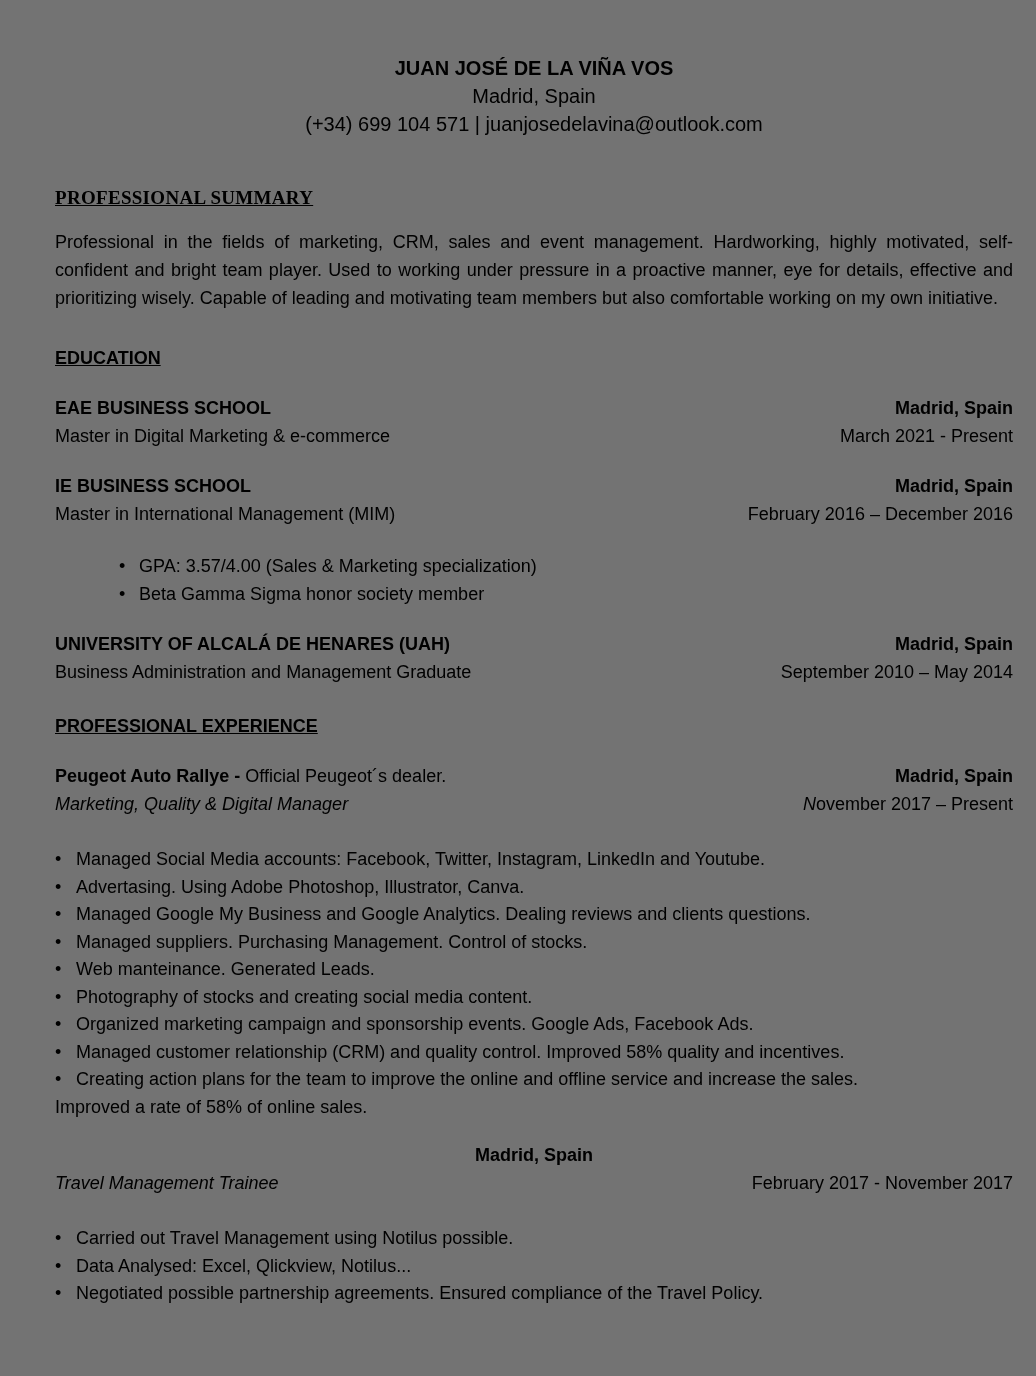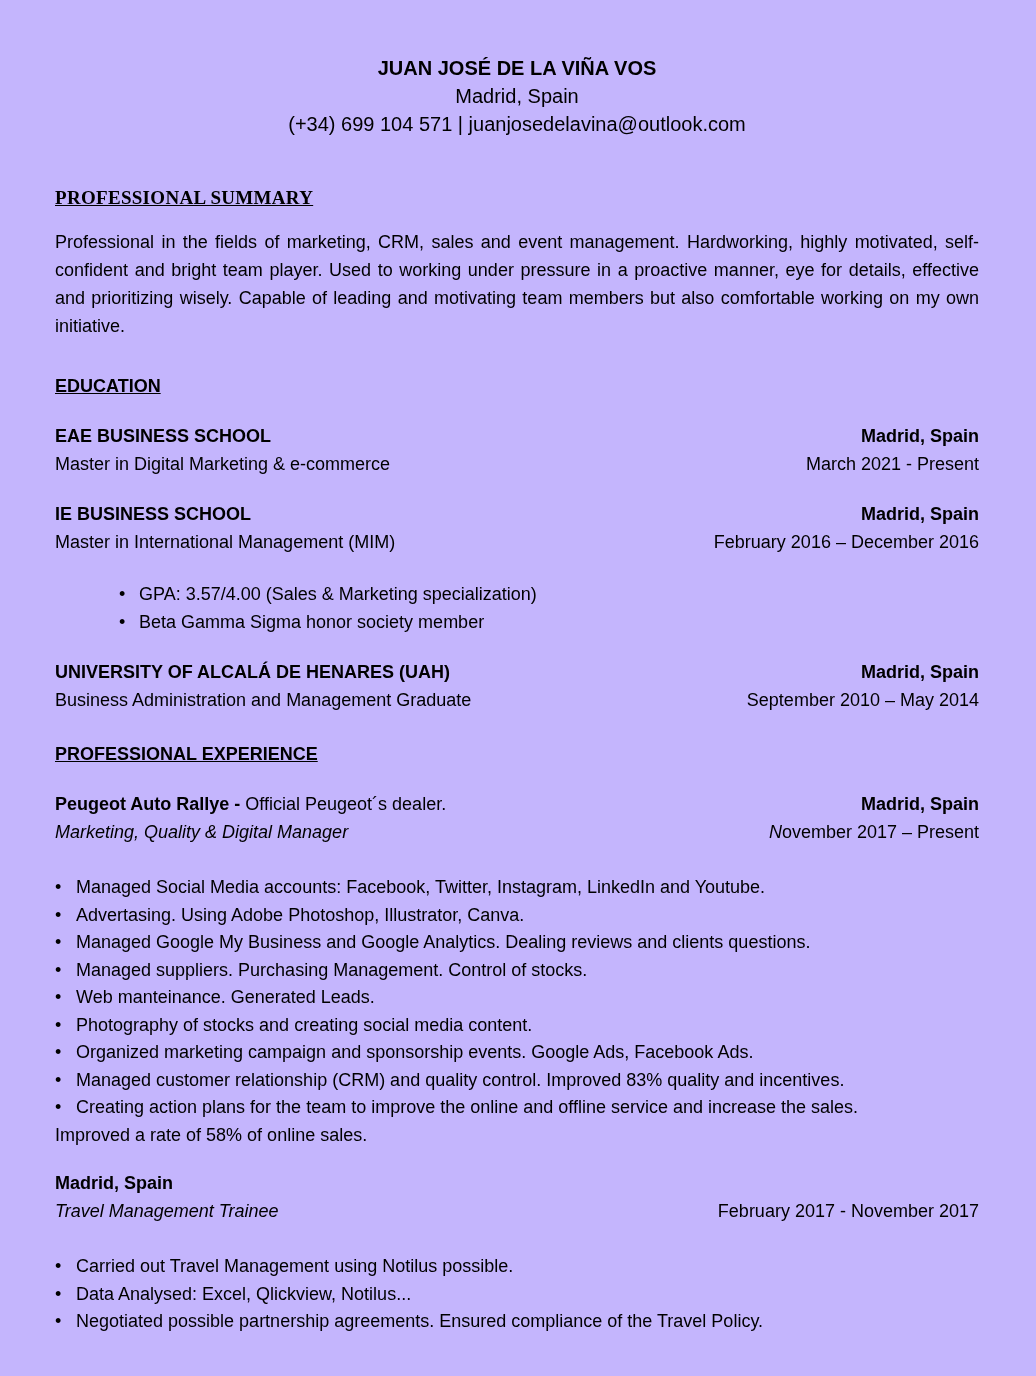--- a/index.html
+++ b/index.html
@@ -1,21 +1,21 @@
 <!DOCTYPE html>
 <html><head>
 <meta charset="utf-8">
 <style>
   html, body { margin: 0; padding: 0; background: #ffffff; }
   .page {
     width: 1036px;
     height: 1376px;
     box-sizing: border-box;
-    padding: 54px 57px 0 55px;
-    background: #c4b5fd;
+    padding: 54px 23px 0 55px;
+    background: #737373;
     color: #000;
     font-family: "Liberation Sans", sans-serif;
     font-size: 18px;
     line-height: 28px;
     overflow: hidden;
   }
   .bold { font-weight: bold; }
   .italic { font-style: italic; }
 
   
@@ -32,21 +32,21 @@
   .section-heading.serif {
     font-family: "Liberation Serif", serif;
     font-size: 19px;
     letter-spacing: 0.3px;
   }
   .summary-heading-wrap { margin-top: 46px; }
   .summary-text { margin-top: 16px; text-align: justify; }
 
   .education-heading-wrap { margin-top: 32px; }
   .edu-entry { margin-top: 22px; }
-  .row { display: flex; justify-content: space-between; gap: 44px; }
+  .row { display: flex; justify-content: center; gap: 44px; }
   .row .left { flex: 1 1 auto; }
   .row .rightcell { flex: 0 0 auto; text-align: right; white-space: nowrap; }
 
   .edu-bullets { margin-top: 24px; padding-left: 64px; line-height: 28px; }
   .dot { display: inline-block; width: 21px; }
   .edu-bullets .dot { width: 20px; }
 
   .experience-heading-wrap { margin-top: 26px; }
   .xp-entry { margin-top: 22px; }
   .xp-entry + .xp-entry { margin-top: 20px; }
@@ -148,21 +148,21 @@
           <div>
               <span class="dot">•</span><span>Web manteinance. Generated Leads.</span>
             </div>
           <div>
               <span class="dot">•</span><span>Photography of stocks and creating social media content.</span>
             </div>
           <div>
               <span class="dot">•</span><span>Organized marketing campaign and sponsorship events. Google Ads, Facebook Ads.</span>
             </div>
           <div>
-              <span class="dot">•</span><span>Managed customer relationship (CRM) and quality control. Improved 83% quality and incentives.</span>
+              <span class="dot">•</span><span>Managed customer relationship (CRM) and quality control. Improved 58% quality and incentives.</span>
             </div>
           <div>
               <span class="dot">•</span><span>Creating action plans for the team to improve the online and offline service and increase the sales.</span>
             </div>
           <div>
               <span>Improved a rate of 58% of online sales.</span>
             </div>
         </div>
       </div>
       <div class="xp-entry">

